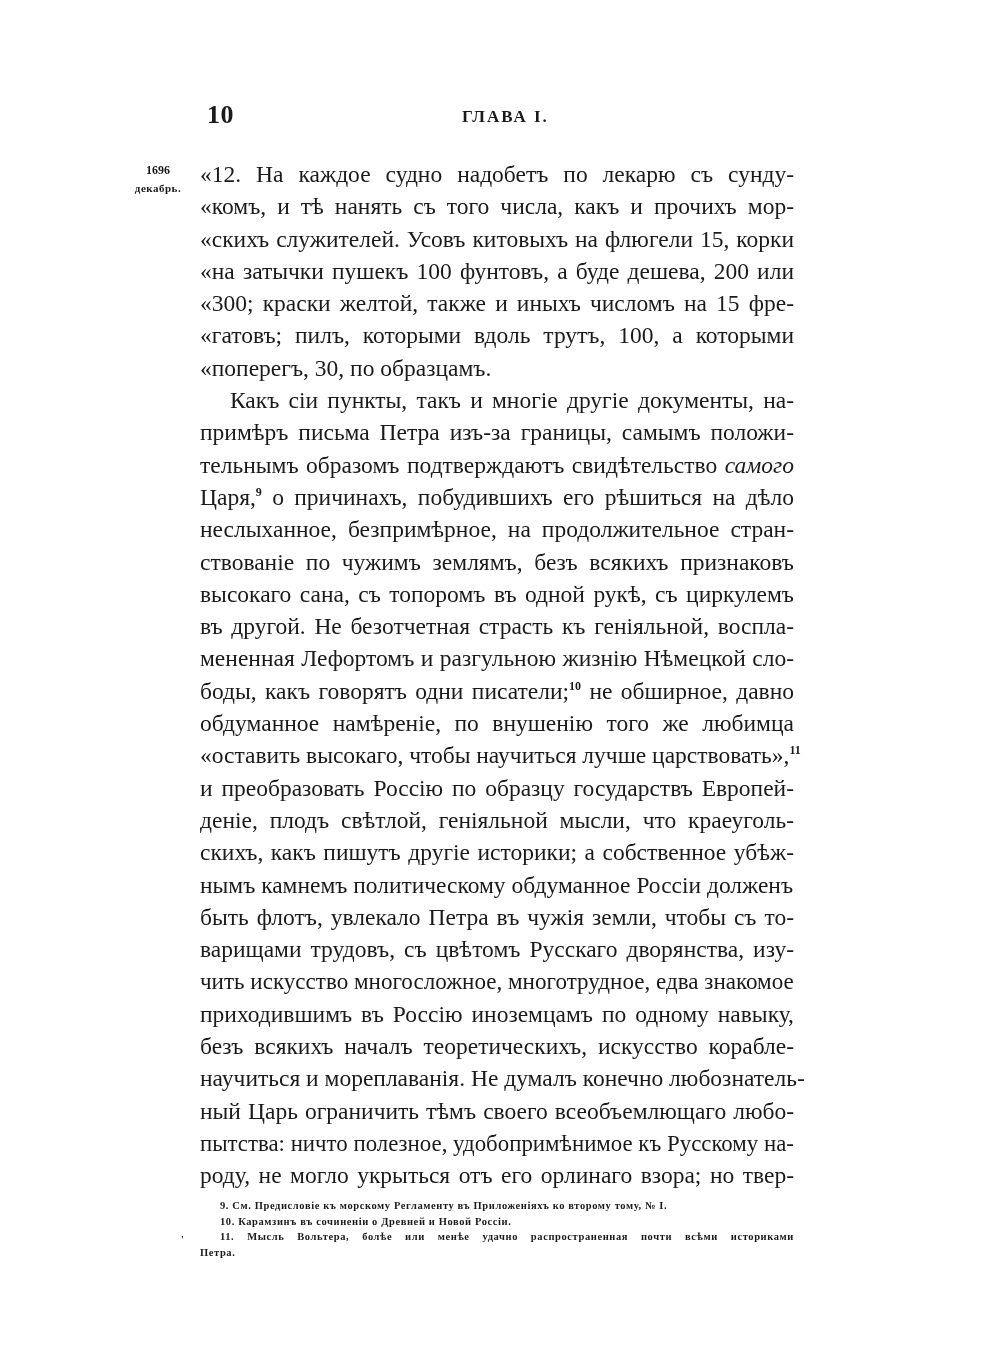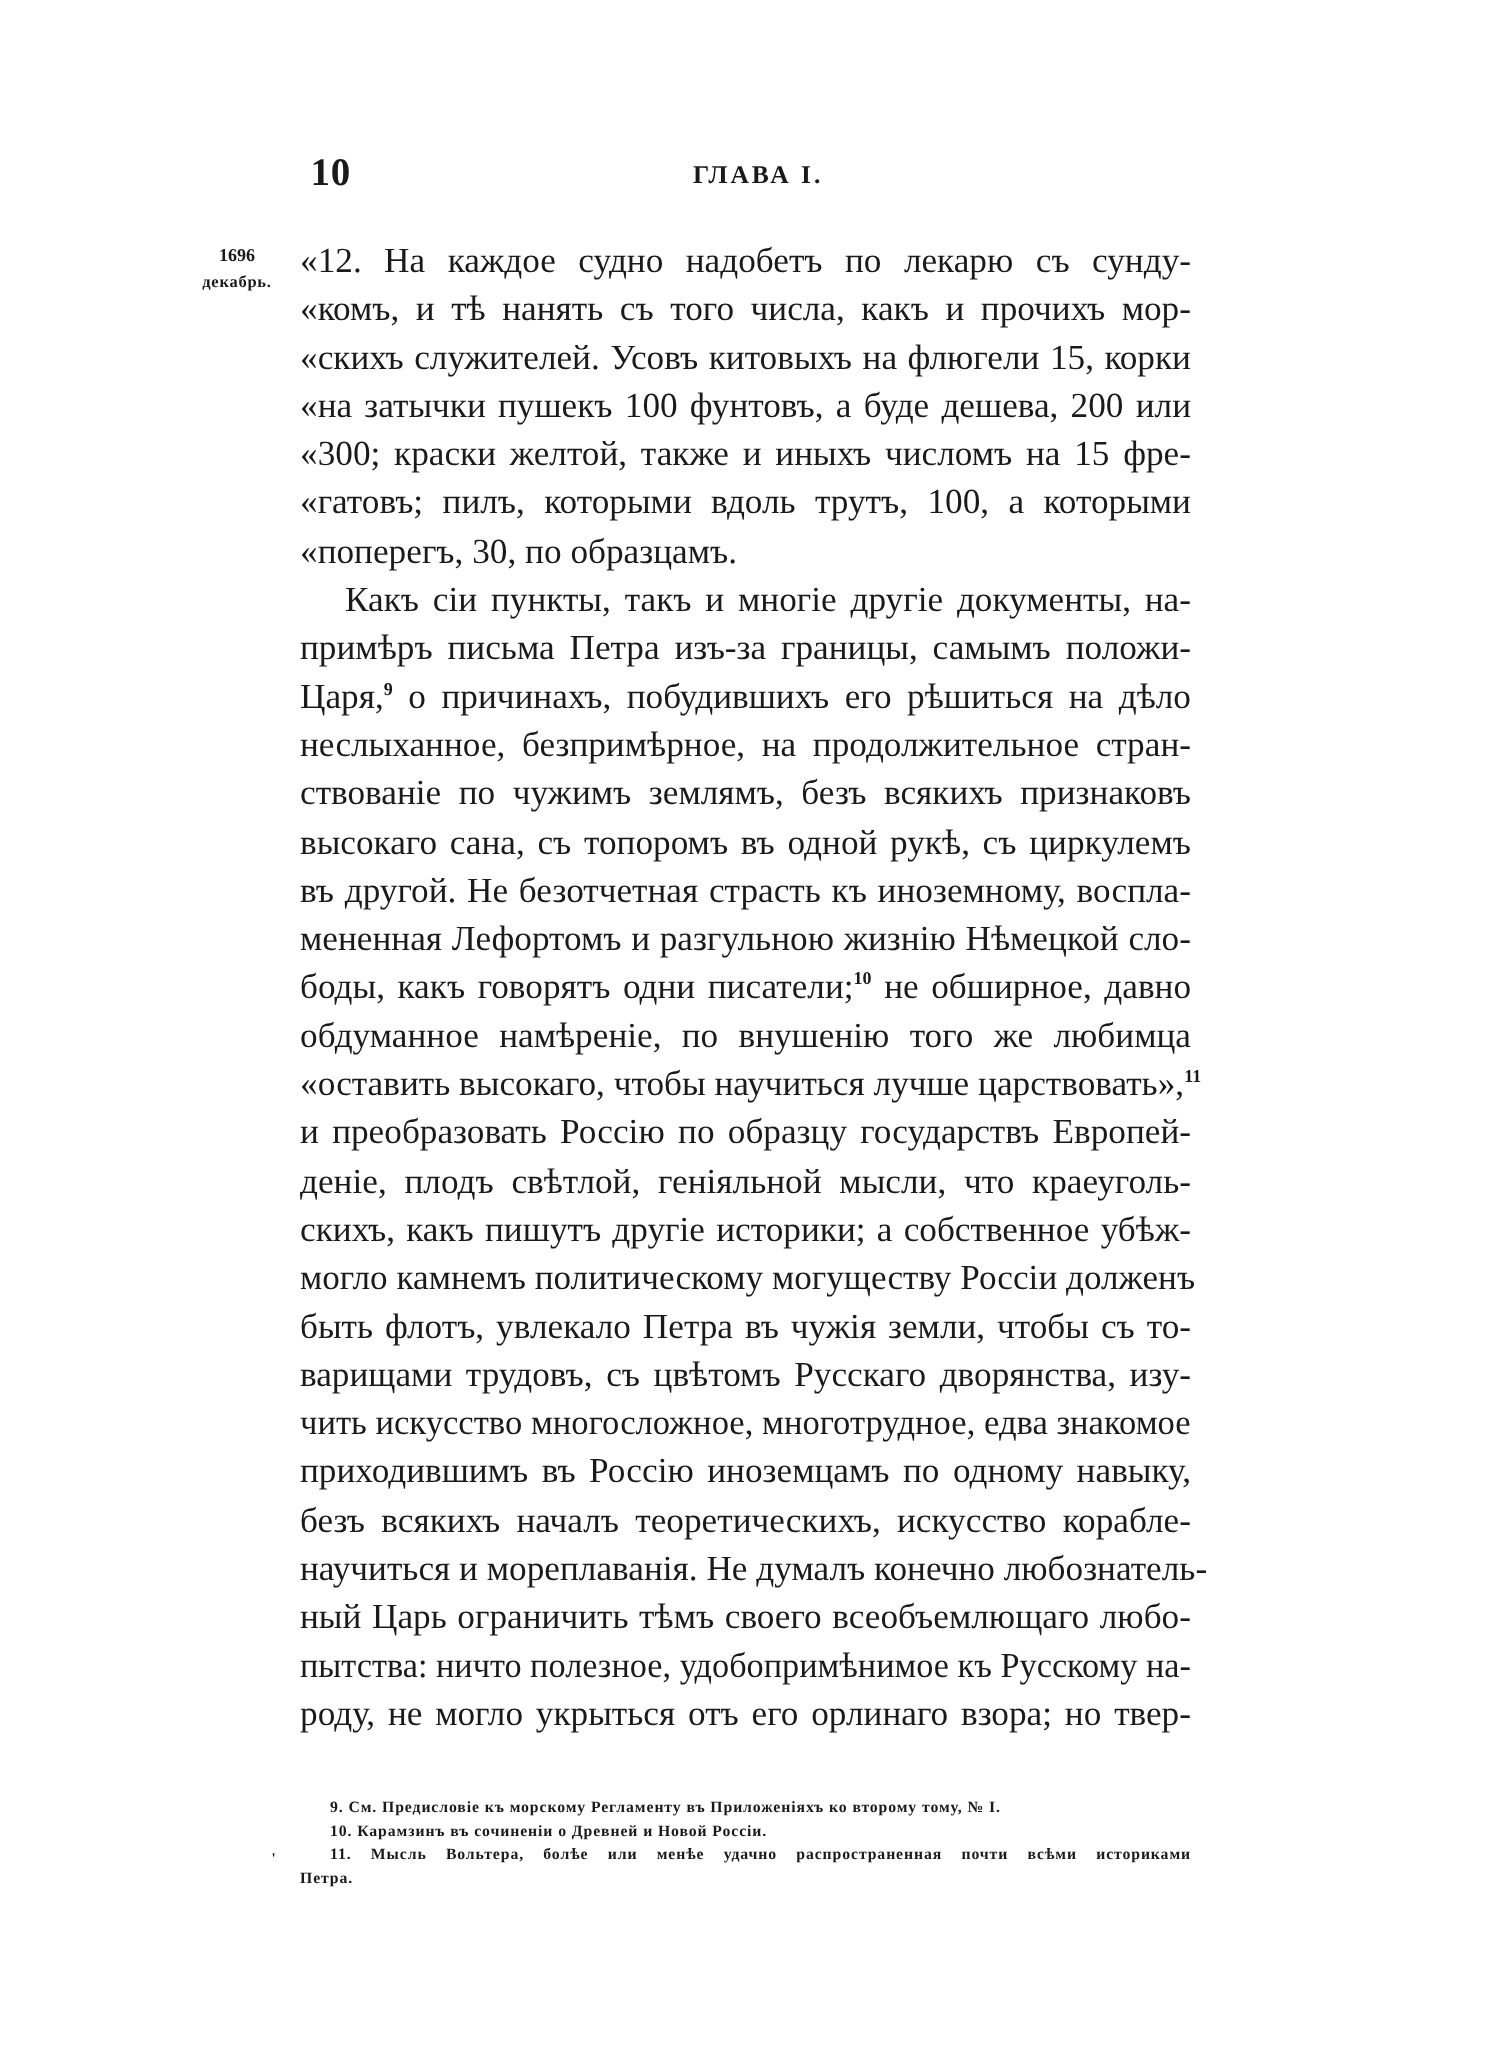--- a/index.html
+++ b/index.html
@@ -45,33 +45,34 @@
     <span class="line" style="display: block; width: auto;">«12. На каждое судно надобетъ по лекарю съ сунду-</span>
     <span class="line" style="display: block; width: auto;">«комъ, и тѣ нанять съ того числа, какъ и прочихъ мор-</span>
     <span class="line" style="display: block; width: auto;">«скихъ служителей. Усовъ китовыхъ на флюгели 15, корки</span>
     <span class="line" style="display: block; width: auto;">«на затычки пушекъ 100 фунтовъ, а буде дешева, 200 или</span>
     <span class="line" style="display: block; width: auto;">«300; краски желтой, также и иныхъ числомъ на 15 фре-</span>
     <span class="line" style="display: block; width: auto;">«гатовъ; пилъ, которыми вдоль трутъ, 100, а которыми</span>
     <span class="line last" style="display: block; width: auto;">«поперегъ, 30, по образцамъ.</span>
 
     <span class="line indent" style="display: block; width: auto;">Какъ сіи пункты, такъ и многіе другіе документы, на-</span>
     <span class="line" style="display: block; width: auto;">примѣръ письма Петра изъ-за границы, самымъ положи-</span>
+    <span class="line" style="display: block; width: auto;"><span>тельнымъ образомъ подтверждаютъ свидѣтельство</span> <span class="it">самого</span></span>
     <span class="line" style="display: block; width: auto;"><span>Царя,</span><span class="sup">9</span> <span>о причинахъ, побудившихъ его рѣшиться на дѣло</span></span>
     <span class="line" style="display: block; width: auto;">неслыханное, безпримѣрное, на продолжительное стран-</span>
     <span class="line" style="display: block; width: auto;">ствованіе по чужимъ землямъ, безъ всякихъ признаковъ</span>
     <span class="line" style="display: block; width: auto;">высокаго сана, съ топоромъ въ одной рукѣ, съ циркулемъ</span>
-    <span class="line" style="display: block; width: auto;">въ другой. Не безотчетная страсть къ иноземному, воспла-</span>
+    <span class="line" style="display: block; width: auto;">въ другой. Не безотчетная страсть къ геніяльной, воспла-</span>
     <span class="line" style="display: block; width: auto;">мененная Лефортомъ и разгульною жизнію Нѣмецкой сло-</span>
     <span class="line" style="display: block; width: auto;"><span>боды, какъ говорятъ одни писатели;</span><span class="sup">10</span> <span>не обширное, давно</span></span>
     <span class="line" style="display: block; width: auto;">обдуманное намѣреніе, по внушенію того же любимца</span>
     <span class="line" style="display: block; width: auto;"><span>«оставить высокаго, чтобы научиться лучше царствовать»,</span><span class="sup">11</span></span>
     <span class="line" style="display: block; width: auto;">и преобразовать Россію по образцу государствъ Европей-</span>
     <span class="line" style="display: block; width: auto;">деніе, плодъ свѣтлой, геніяльной мысли, что краеуголь-</span>
     <span class="line" style="display: block; width: auto;">скихъ, какъ пишутъ другіе историки; а собственное убѣж-</span>
-    <span class="line" style="display: block; width: auto; transform: scaleX(0.998319);">могло камнемъ политическому могуществу Россіи долженъ</span>
+    <span class="line" style="display: block; width: auto; transform: scaleX(0.998319);">нымъ камнемъ политическому обдуманное Россіи долженъ</span>
     <span class="line" style="display: block; width: auto;">быть флотъ, увлекало Петра въ чужія земли, чтобы съ то-</span>
     <span class="line" style="display: block; width: auto;">варищами трудовъ, съ цвѣтомъ Русскаго дворянства, изу-</span>
     <span class="line" style="display: block; width: auto; transform: scaleX(0.981818);">чить искусство многосложное, многотрудное, едва знакомое</span>
     <span class="line" style="display: block; width: auto;">приходившимъ въ Россію иноземцамъ по одному навыку,</span>
     <span class="line" style="display: block; width: auto;">безъ всякихъ началъ теоретическихъ, искусство корабле-</span>
     <span class="line" style="display: block; width: auto;">научиться и мореплаванія. Не думалъ конечно любознатель-</span>
     <span class="line" style="display: block; width: auto;">ный Царь ограничить тѣмъ своего всеобъемлющаго любо-</span>
     <span class="line" style="display: block; width: auto; transform: scaleX(0.972177);">пытства: ничто полезное, удобопримѣнимое къ Русскому на-</span>
     <span class="line" style="display: block; width: auto;">роду, не могло укрыться отъ его орлинаго взора; но твер-</span>
   </div>

